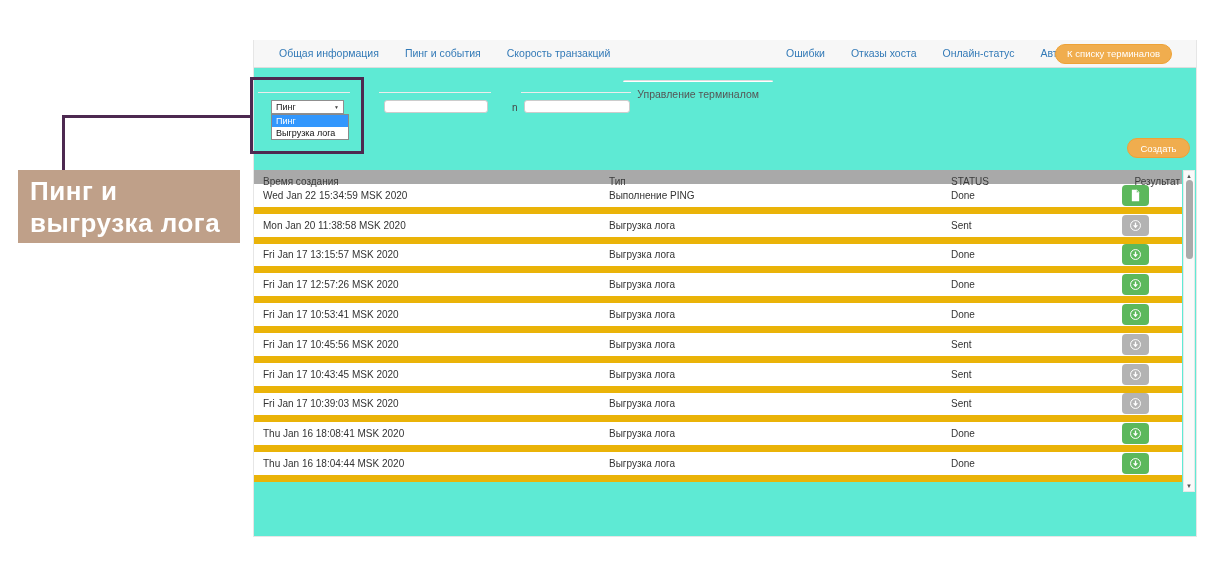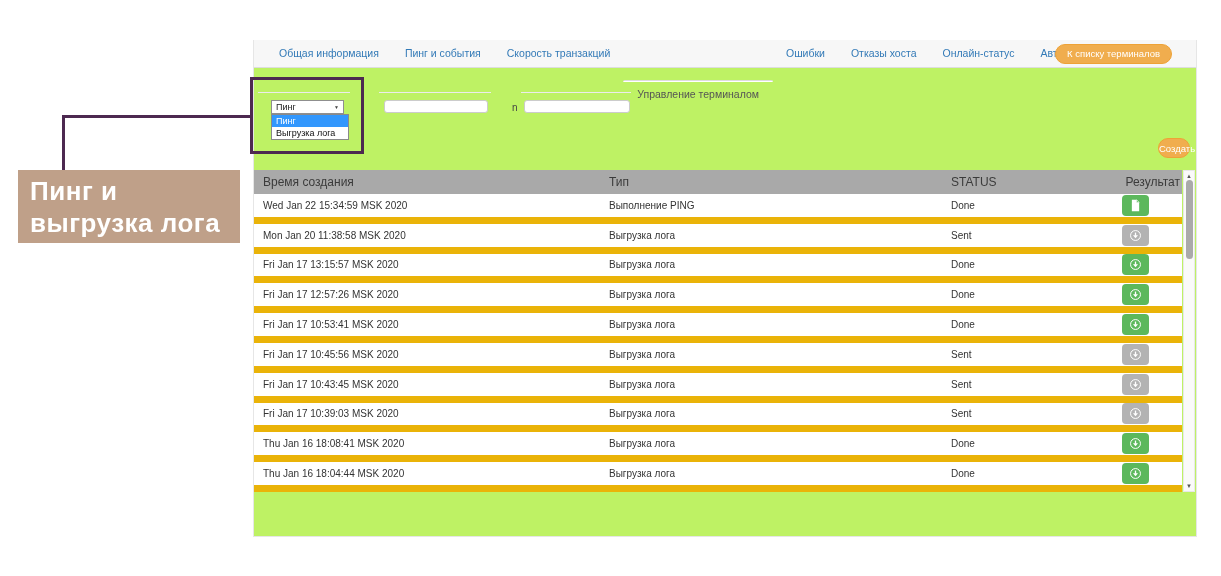--- a/index.html
+++ b/index.html
@@ -1,21 +1,21 @@
 <!DOCTYPE html>
 <html><head>
 <meta charset="utf-8">
 <style>
   * { box-sizing: border-box; margin: 0; padding: 0; }
   html,body { width: 1221px; height: 576px; background: #ffffff;
     font-family: "Liberation Sans", sans-serif; position: relative; overflow: hidden; }
 
   
   .card { position: absolute; left: 253px; top: 40px; width: 944px; height: 497px;
-    background: #bef264; border: 1px solid #e6e6e6; border-top: none; }
+    background: #5eead4; border: 1px solid #e6e6e6; border-top: none; }
 
   
   .tabbar { position: relative; height: 28px; background: #f7f7f7;
     border-bottom: 1px solid #ddd; display: flex; align-items: stretch; padding-left: 12px; }
   .tab { line-height: 27px; padding: 0 13px; font-size: 10.5px; color: #337ab7;
     white-space: nowrap; cursor: pointer; }
   .tab.active { background: #fff; border: 1px solid #ddd; border-bottom: 1px solid #fff;
     color: #555; border-radius: 3px 3px 0 0; margin-top: 40px; }
   .btn-orange { background: #f0ad4e; color: #fff; border: 1px solid #eea236;
     border-radius: 10px; text-align: center; cursor: pointer; }
@@ -39,28 +39,28 @@
   .opt.hl { background: #3297fd; color: #fff; }
 
   .fld-label { position: absolute; top: 62px; font-size: 10px; color: #444; }
   .lbl-ip { left: 112px; padding-left: 32px; }
   .lbl-n  { left: 258px; }
   .txt-input { position: absolute; top: 60px; height: 13px; border: 1px solid #ccc;
     border-radius: 3px; background: #fff; font-size: 9px; padding: 0 4px; outline: none; }
   .inp-ip { left: 130px; width: 104px; }
   .inp-n  { left: 270px; width: 106px; }
 
-  .create-btn { position: absolute; right: 6px; top: 98px; width: 32px; height: 20px;
+  .create-btn { position: absolute; right: 6px; top: 98px; width: 63px; height: 20px;
     line-height: 19px; font-size: 9.5px; }
 
   
   .table { position: absolute; left: 0; top: 130px; width: 928px; }
   .thead, .row { display: grid; grid-template-columns: 355px 342px 160px 71px; }
-  .thead { background: #a9a9a9; height: 24px; line-height: 24px; color: #3b3b3b;
-    font-size: 12px; }
+  .thead { background: #a9a9a9; height: 14px; line-height: 24px; color: #3b3b3b;
+    font-size: 10px; }
   .thead .c1, .row .c1 { padding-left: 9px; }
   .thead .c4 { text-align: right; padding-right: 2px; }
   .row { height: 29.8px; border-bottom: 7px solid #eab308; font-size: 10px;
     color: #333; align-items: center; background: #fff; }
   .result-btn { width: 27px; height: 21px; border-radius: 4px; border: none;
     margin-left: 11px; display: flex; align-items: center; justify-content: center;
     cursor: pointer; }
   .result-btn.green { background: #5cb85c; }
   .result-btn.gray  { background: #b3b3b3; }
   .result-btn svg { width: 13px; height: 13px; display: block; }

